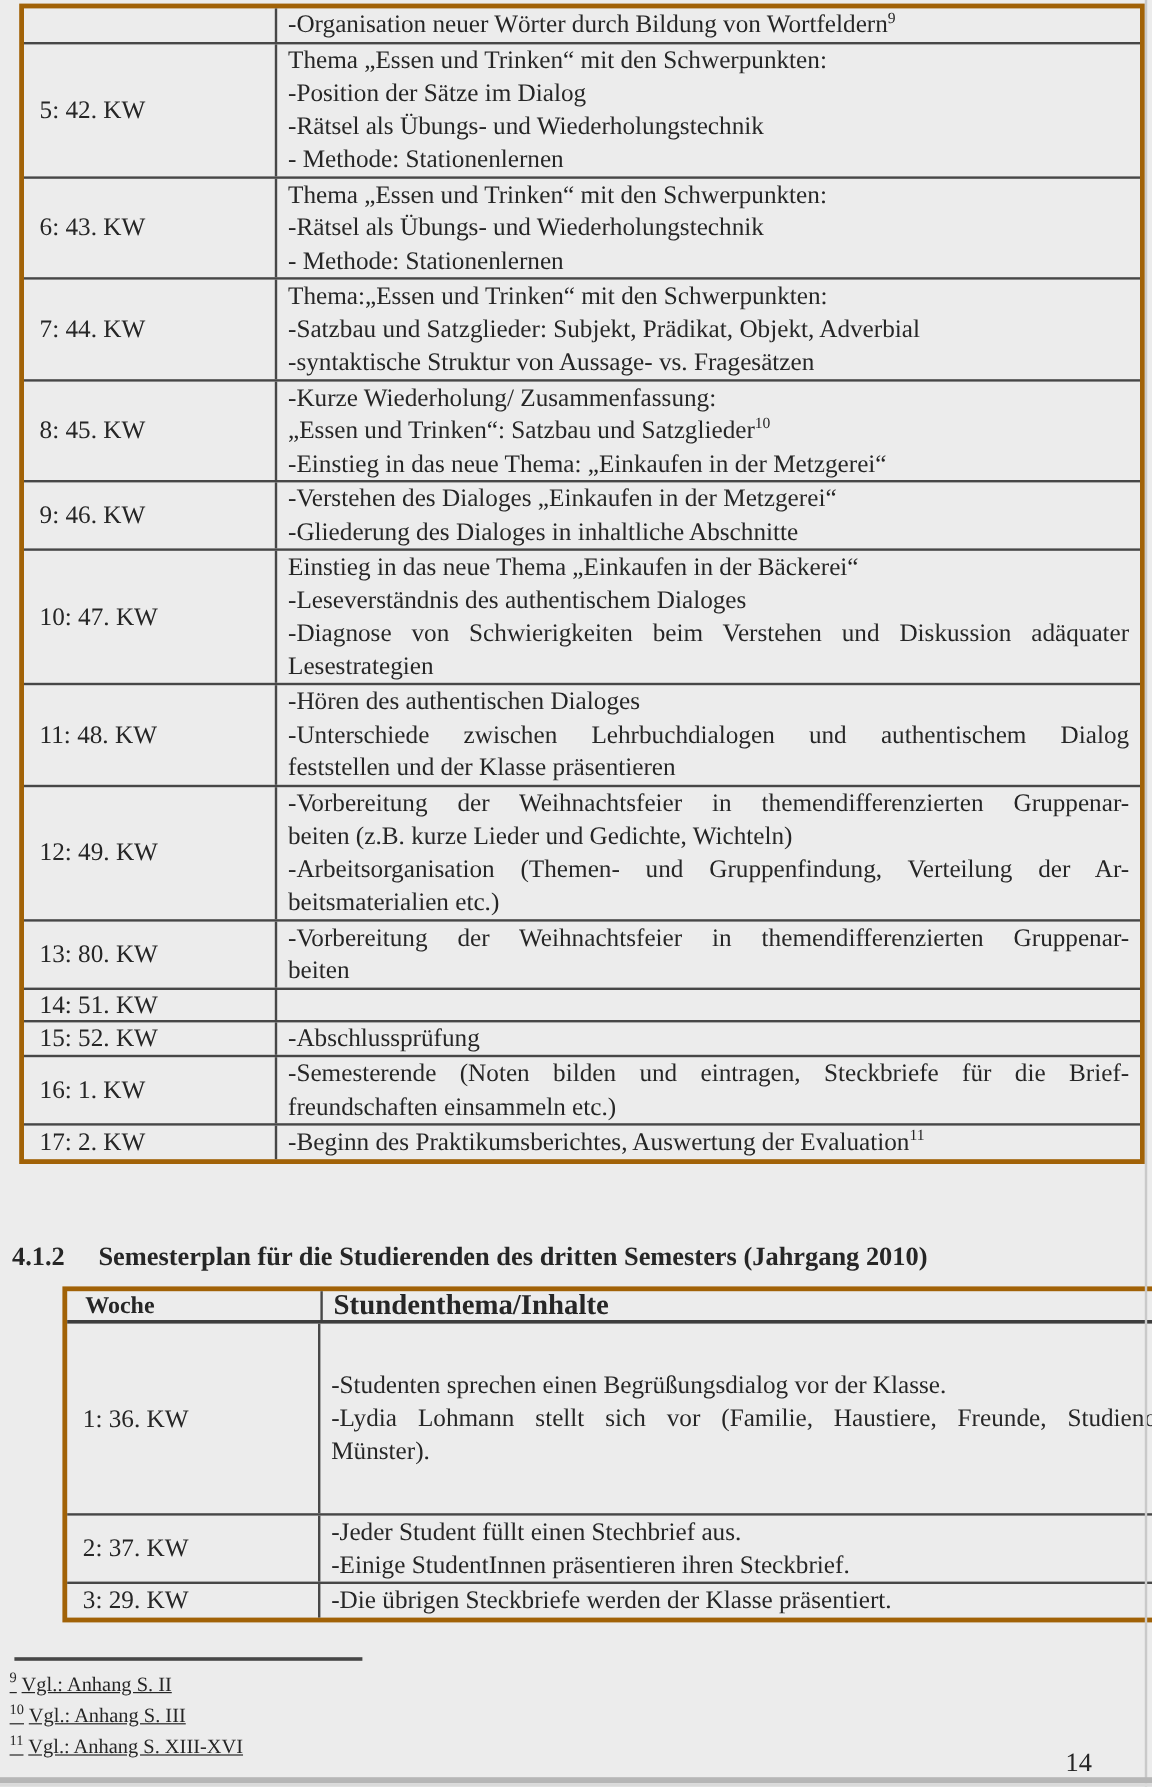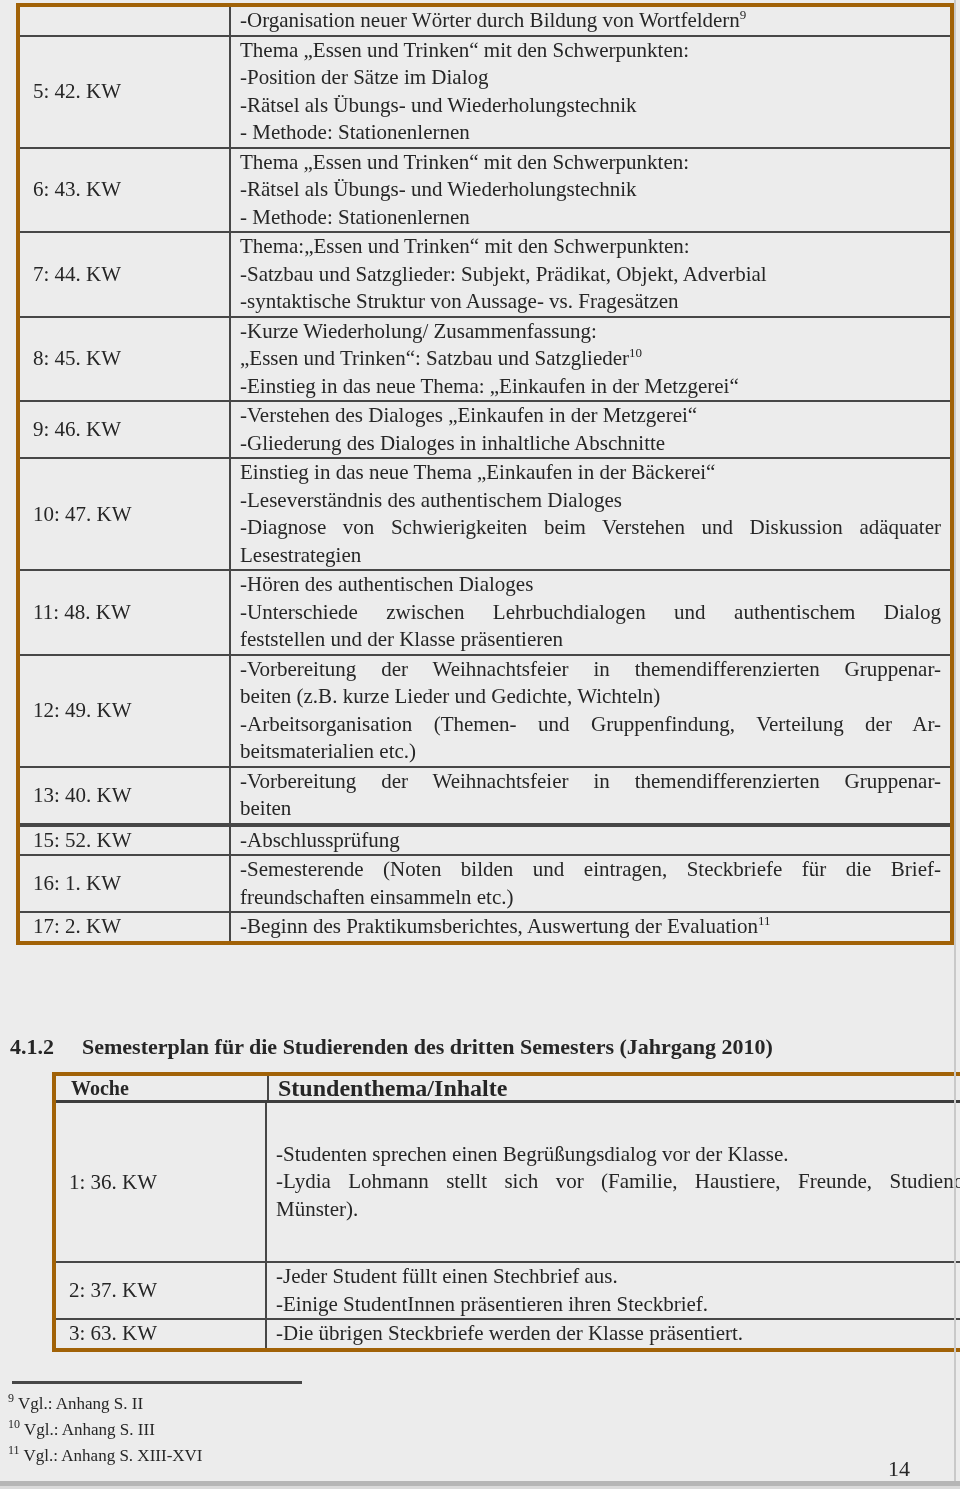--- a/index.html
+++ b/index.html
@@ -98,20 +98,21 @@
     width: 290px;
     height: 3px;
     background: #474747;
   }
   #footnotes {
     position: absolute;
     left: 8px;
     top: 1391px;
     font-size: 17px;
     line-height: 26px;
+    text-decoration: underline;
   }
   .footnote-item sup {
     font-size: 12px;
     margin-right: 4px;
   }
   #page-number {
     position: absolute;
     left: 888px;
     top: 1456px;
     font-size: 22px;
@@ -211,27 +212,28 @@
     <div class="row">
       <div class="week-cell">12: 49. KW</div>
       <div class="content-cell">
         <div class="line just">-Vorbereitung der Weihnachtsfeier in themendifferenzierten Gruppenar-</div>
         <div class="line">beiten (z.B. kurze Lieder und Gedichte, Wichteln)</div>
         <div class="line just">-Arbeitsorganisation (Themen- und Gruppenfindung, Verteilung der Ar-</div>
         <div class="line">beitsmaterialien etc.)</div>
       </div>
     </div>
     <div class="row">
-      <div class="week-cell">13: 40. KW</div>
+      <div class="week-cell">13: 80. KW</div>
       <div class="content-cell">
         <div class="line just">-Vorbereitung der Weihnachtsfeier in themendifferenzierten Gruppenar-</div>
         <div class="line">beiten</div>
       </div>
     </div>
     <div class="row">
+      <div class="week-cell">14: 51. KW</div>
     </div>
     <div class="row">
       <div class="week-cell">15: 52. KW</div>
       <div class="content-cell">
         <div class="line">-Abschlussprüfung</div>
       </div>
     </div>
     <div class="row">
       <div class="week-cell">16: 1. KW</div>
       <div class="content-cell">
@@ -266,21 +268,21 @@
         </div>
       </div>
       <div class="row">
         <div class="week-cell">2: 37. KW</div>
         <div class="content-cell">
           <div class="line">-Jeder Student füllt einen Stechbrief aus.</div>
           <div class="line">-Einige StudentInnen präsentieren ihren Steckbrief.</div>
         </div>
       </div>
       <div class="row">
-        <div class="week-cell">3: 63. KW</div>
+        <div class="week-cell">3: 29. KW</div>
         <div class="content-cell">
           <div class="line">-Die übrigen Steckbriefe werden der Klasse präsentiert.</div>
         </div>
       </div>
     </div>
 </div>
 
 <div id="footnote-rule"></div>
 <div id="footnotes">
     <div class="footnote-item"><sup>9</sup>Vgl.: Anhang S. II</div>

